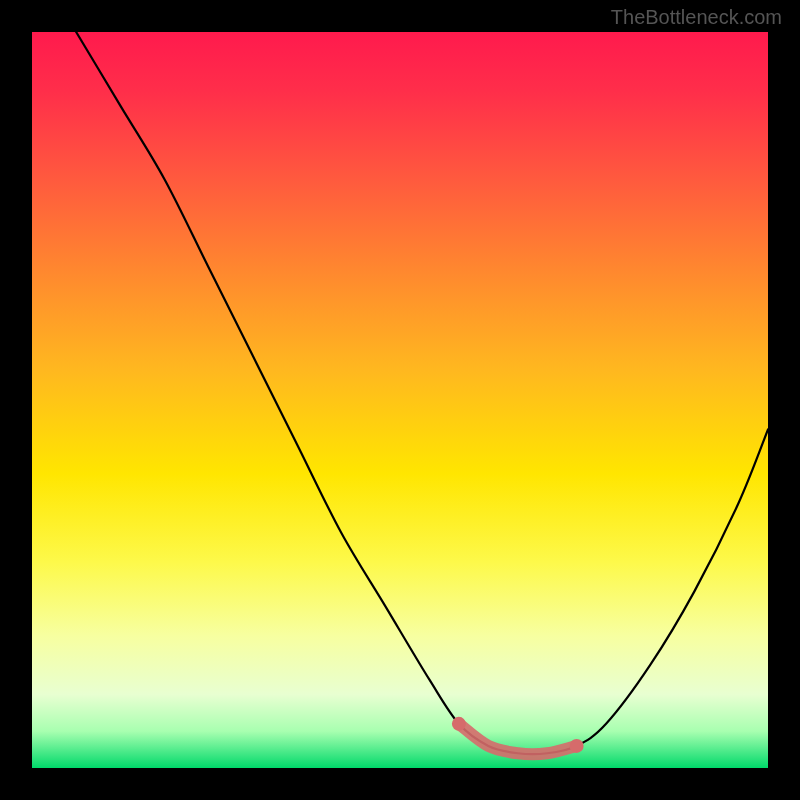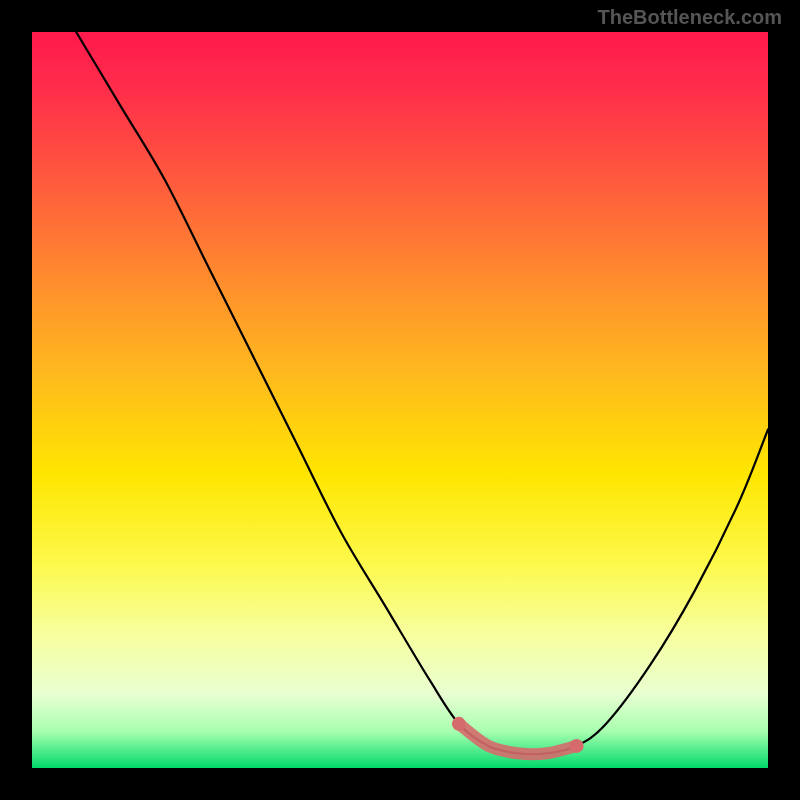--- a/index.html
+++ b/index.html
@@ -10,21 +10,21 @@
     position: relative;
     overflow: hidden;
     font-family: Arial, sans-serif;
   }
   .watermark {
     position: absolute;
     top: 6px;
     right: 18px;
     color: #555;
     font-size: 20px;
-    font-weight: bold;
+    font-weight: normal;
     z-index: 10;
   }
   .plot-area {
     position: absolute;
     left: 32px;
     top: 32px;
     width: 736px;
     height: 736px;
     overflow: hidden;
   }

